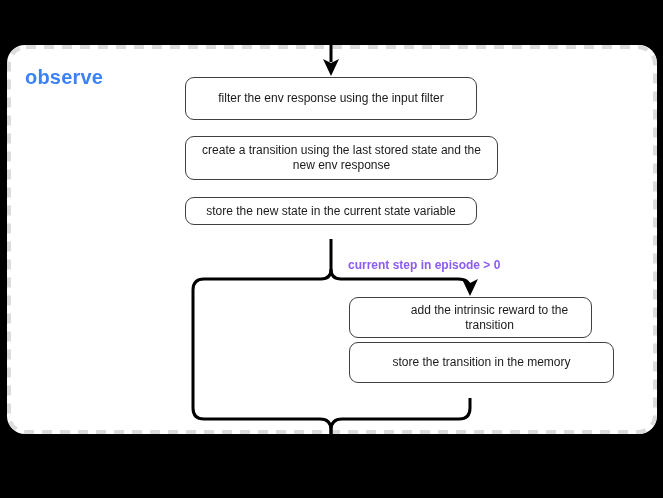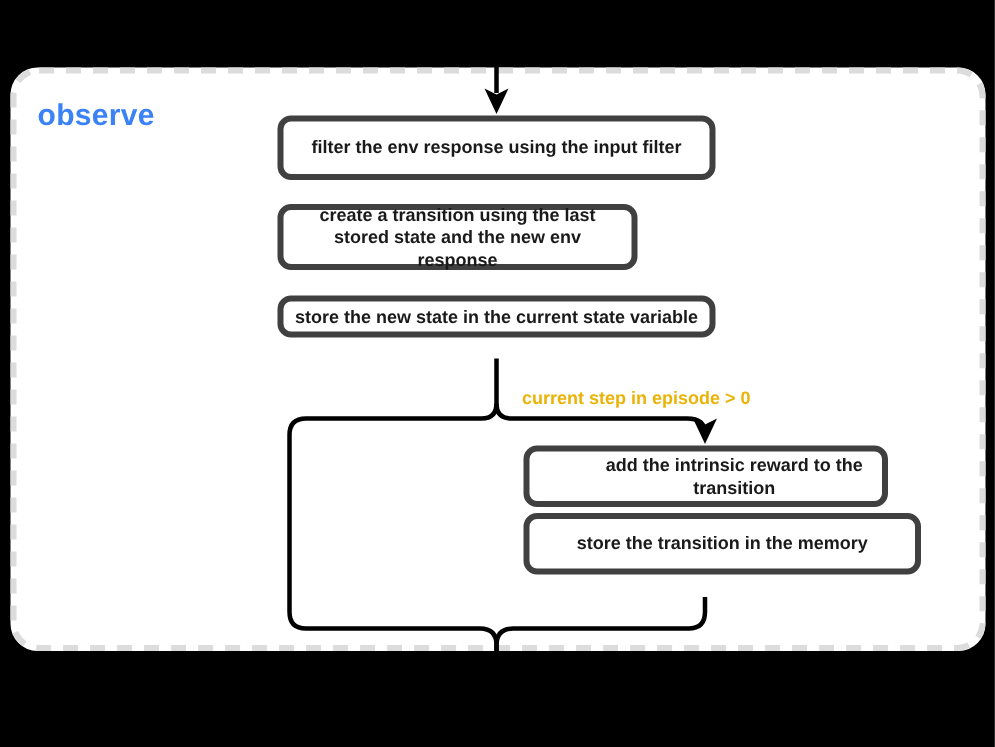--- a/index.html
+++ b/index.html
@@ -31,44 +31,43 @@
     font-size: 20px;
     font-weight: bold;
     color: #3b82f6;
     line-height: 26px;
     letter-spacing: 0.2px;
   }
   .node {
     position: absolute;
     box-sizing: border-box;
     background: #ffffff;
-    border: 4px solid #404040;
+    border: 1px solid #404040;
     border-radius: 9px;
     display: flex;
     align-items: center;
     justify-content: center;
     text-align: center;
     font-size: 12px;
     line-height: 15px;
     color: #1a1a1a;
     padding: 2px 6px;
-    font-weight: bold;
   }
   .n1 { left: 185px; top: 77px;  width: 292px; height: 43px; }
-  .n2 { left: 185px; top: 136px; width: 240px; height: 44px; }
+  .n2 { left: 185px; top: 136px; width: 313px; height: 44px; }
   .n3 { left: 185px; top: 197px; width: 292px; height: 28px; }
   .n4 { left: 349px; top: 297px; width: 243px; height: 41px; padding-left: 44px; }
   .n5 { left: 349px; top: 342px; width: 265px; height: 41px; }
   .condition-label {
     position: absolute;
     left: 348px;
     top: 258px;
     font-size: 12px;
     font-weight: bold;
-    color: #eab308;
+    color: #8b5cf6;
     line-height: 14px;
     white-space: nowrap;
   }
   svg.connectors {
     position: absolute;
     left: 0;
     top: 0;
     width: 663px;
     height: 498px;
     pointer-events: none;

